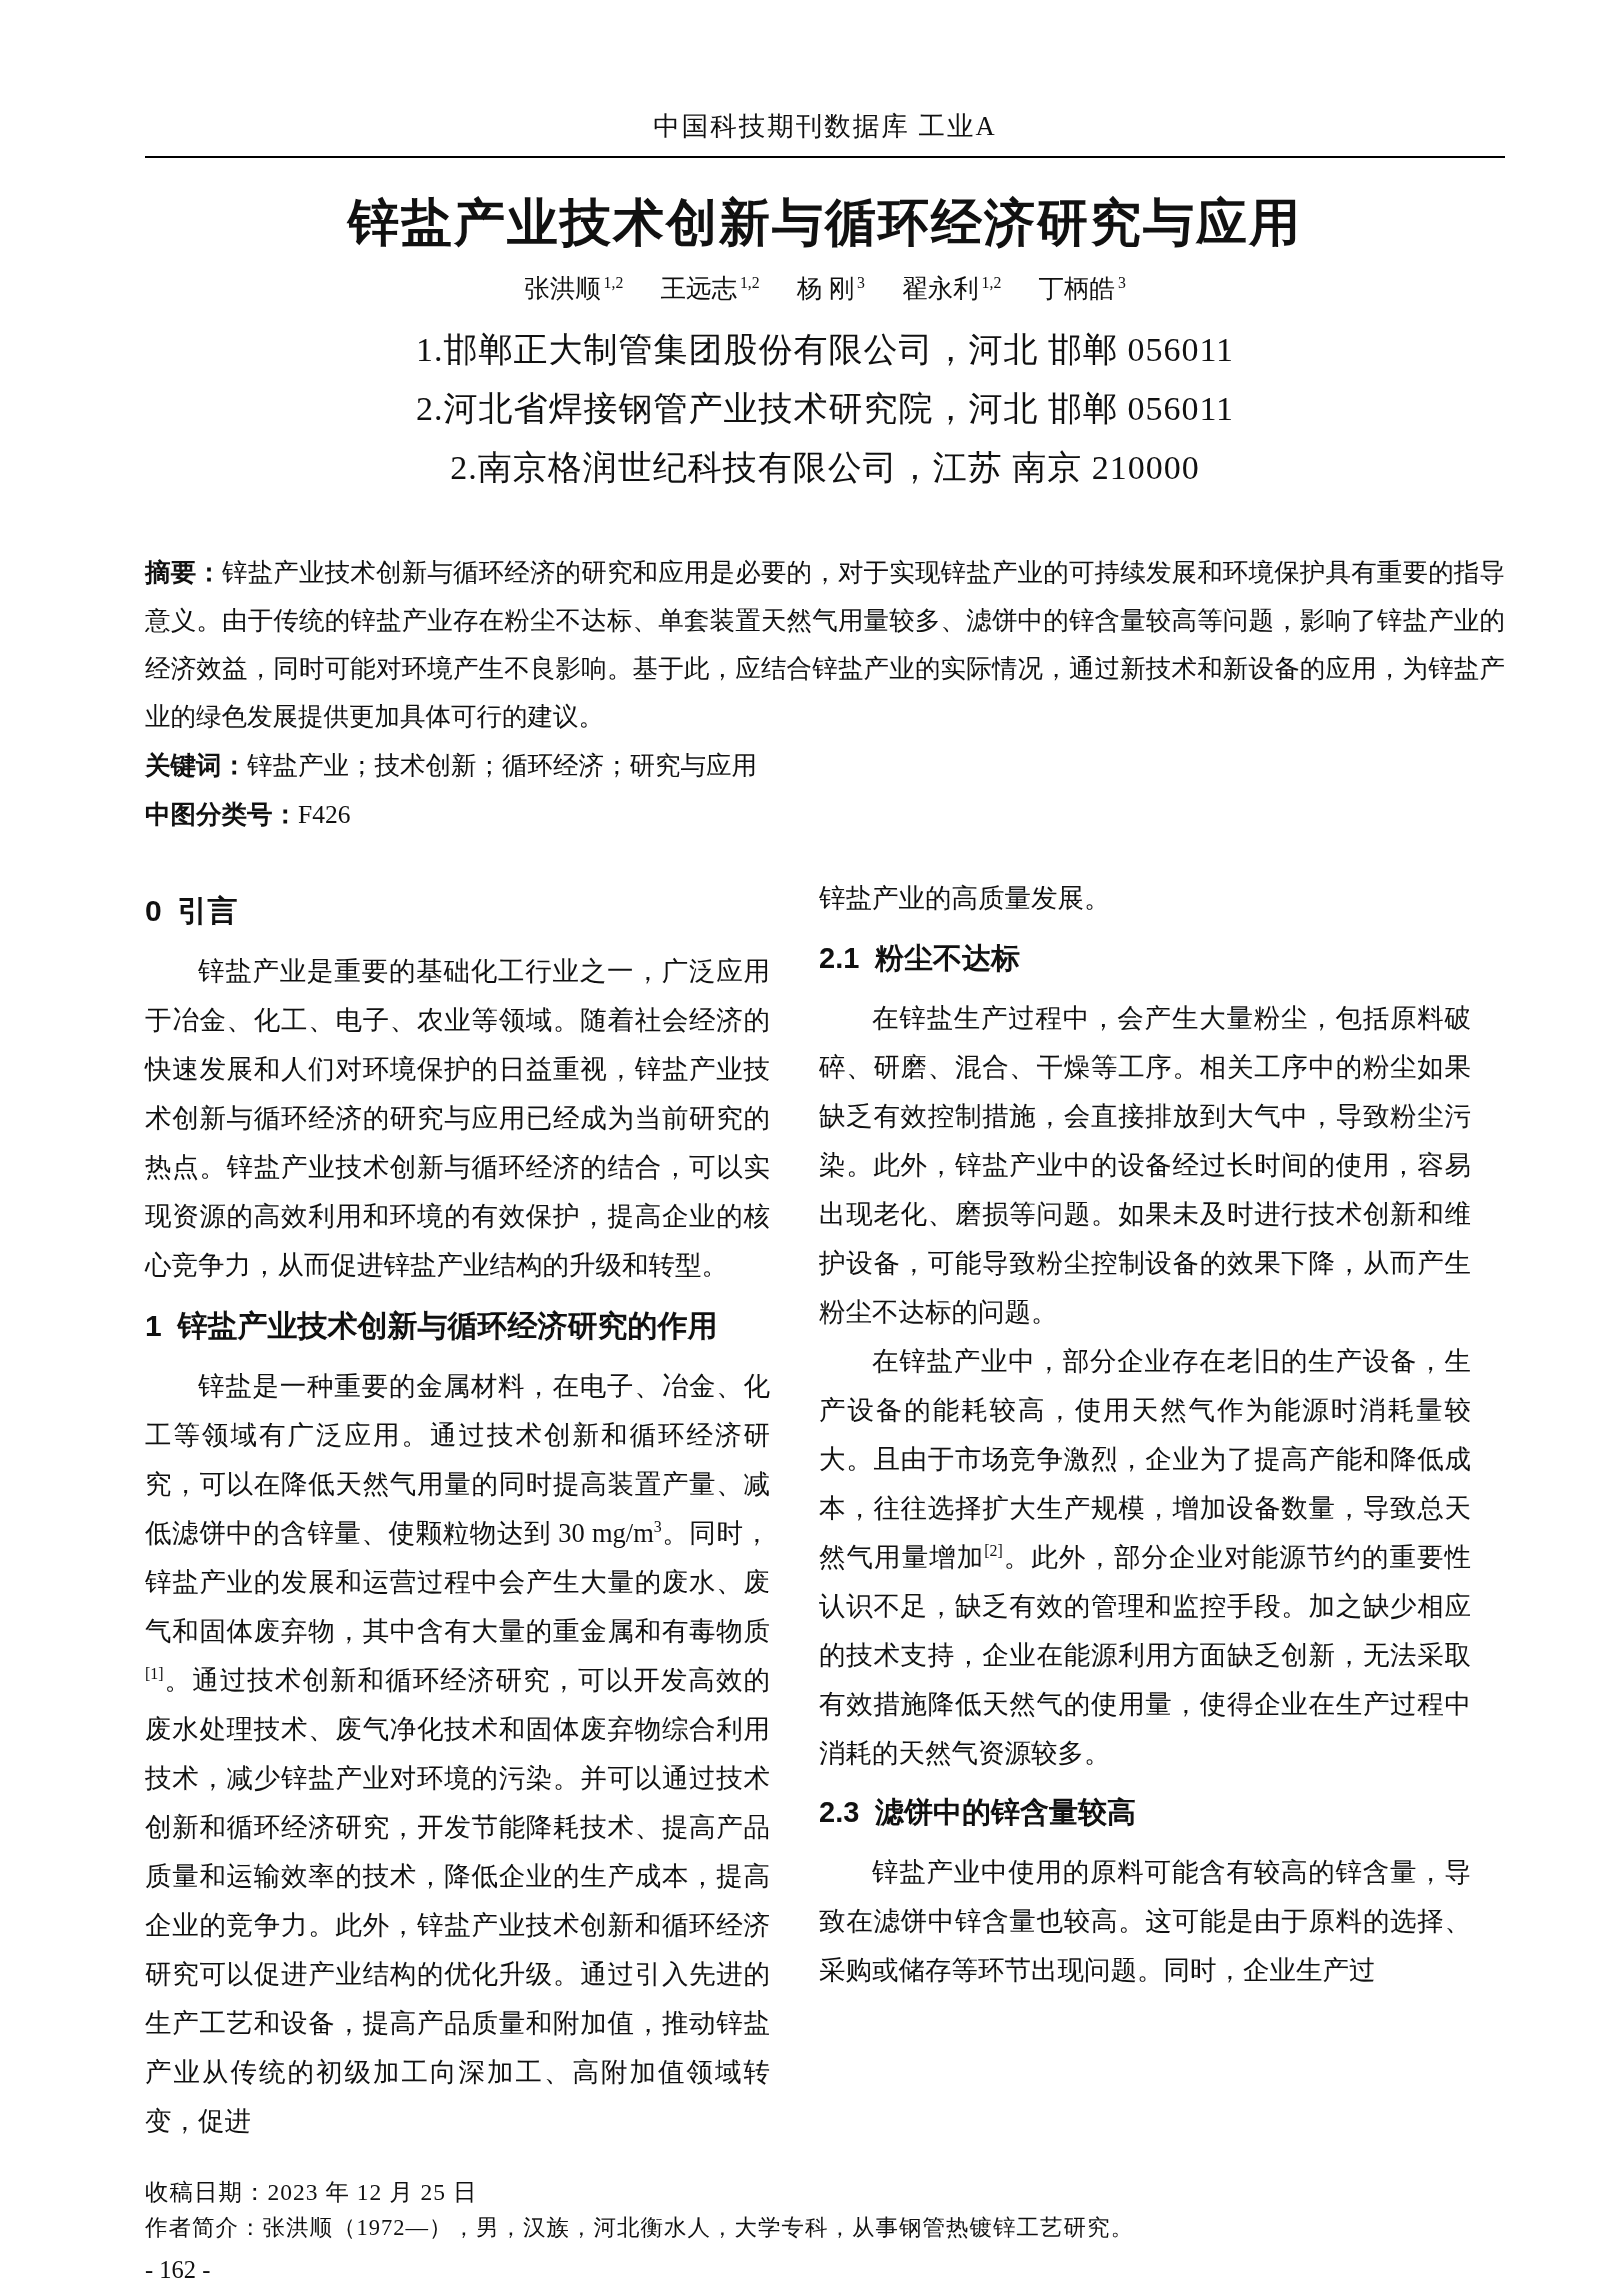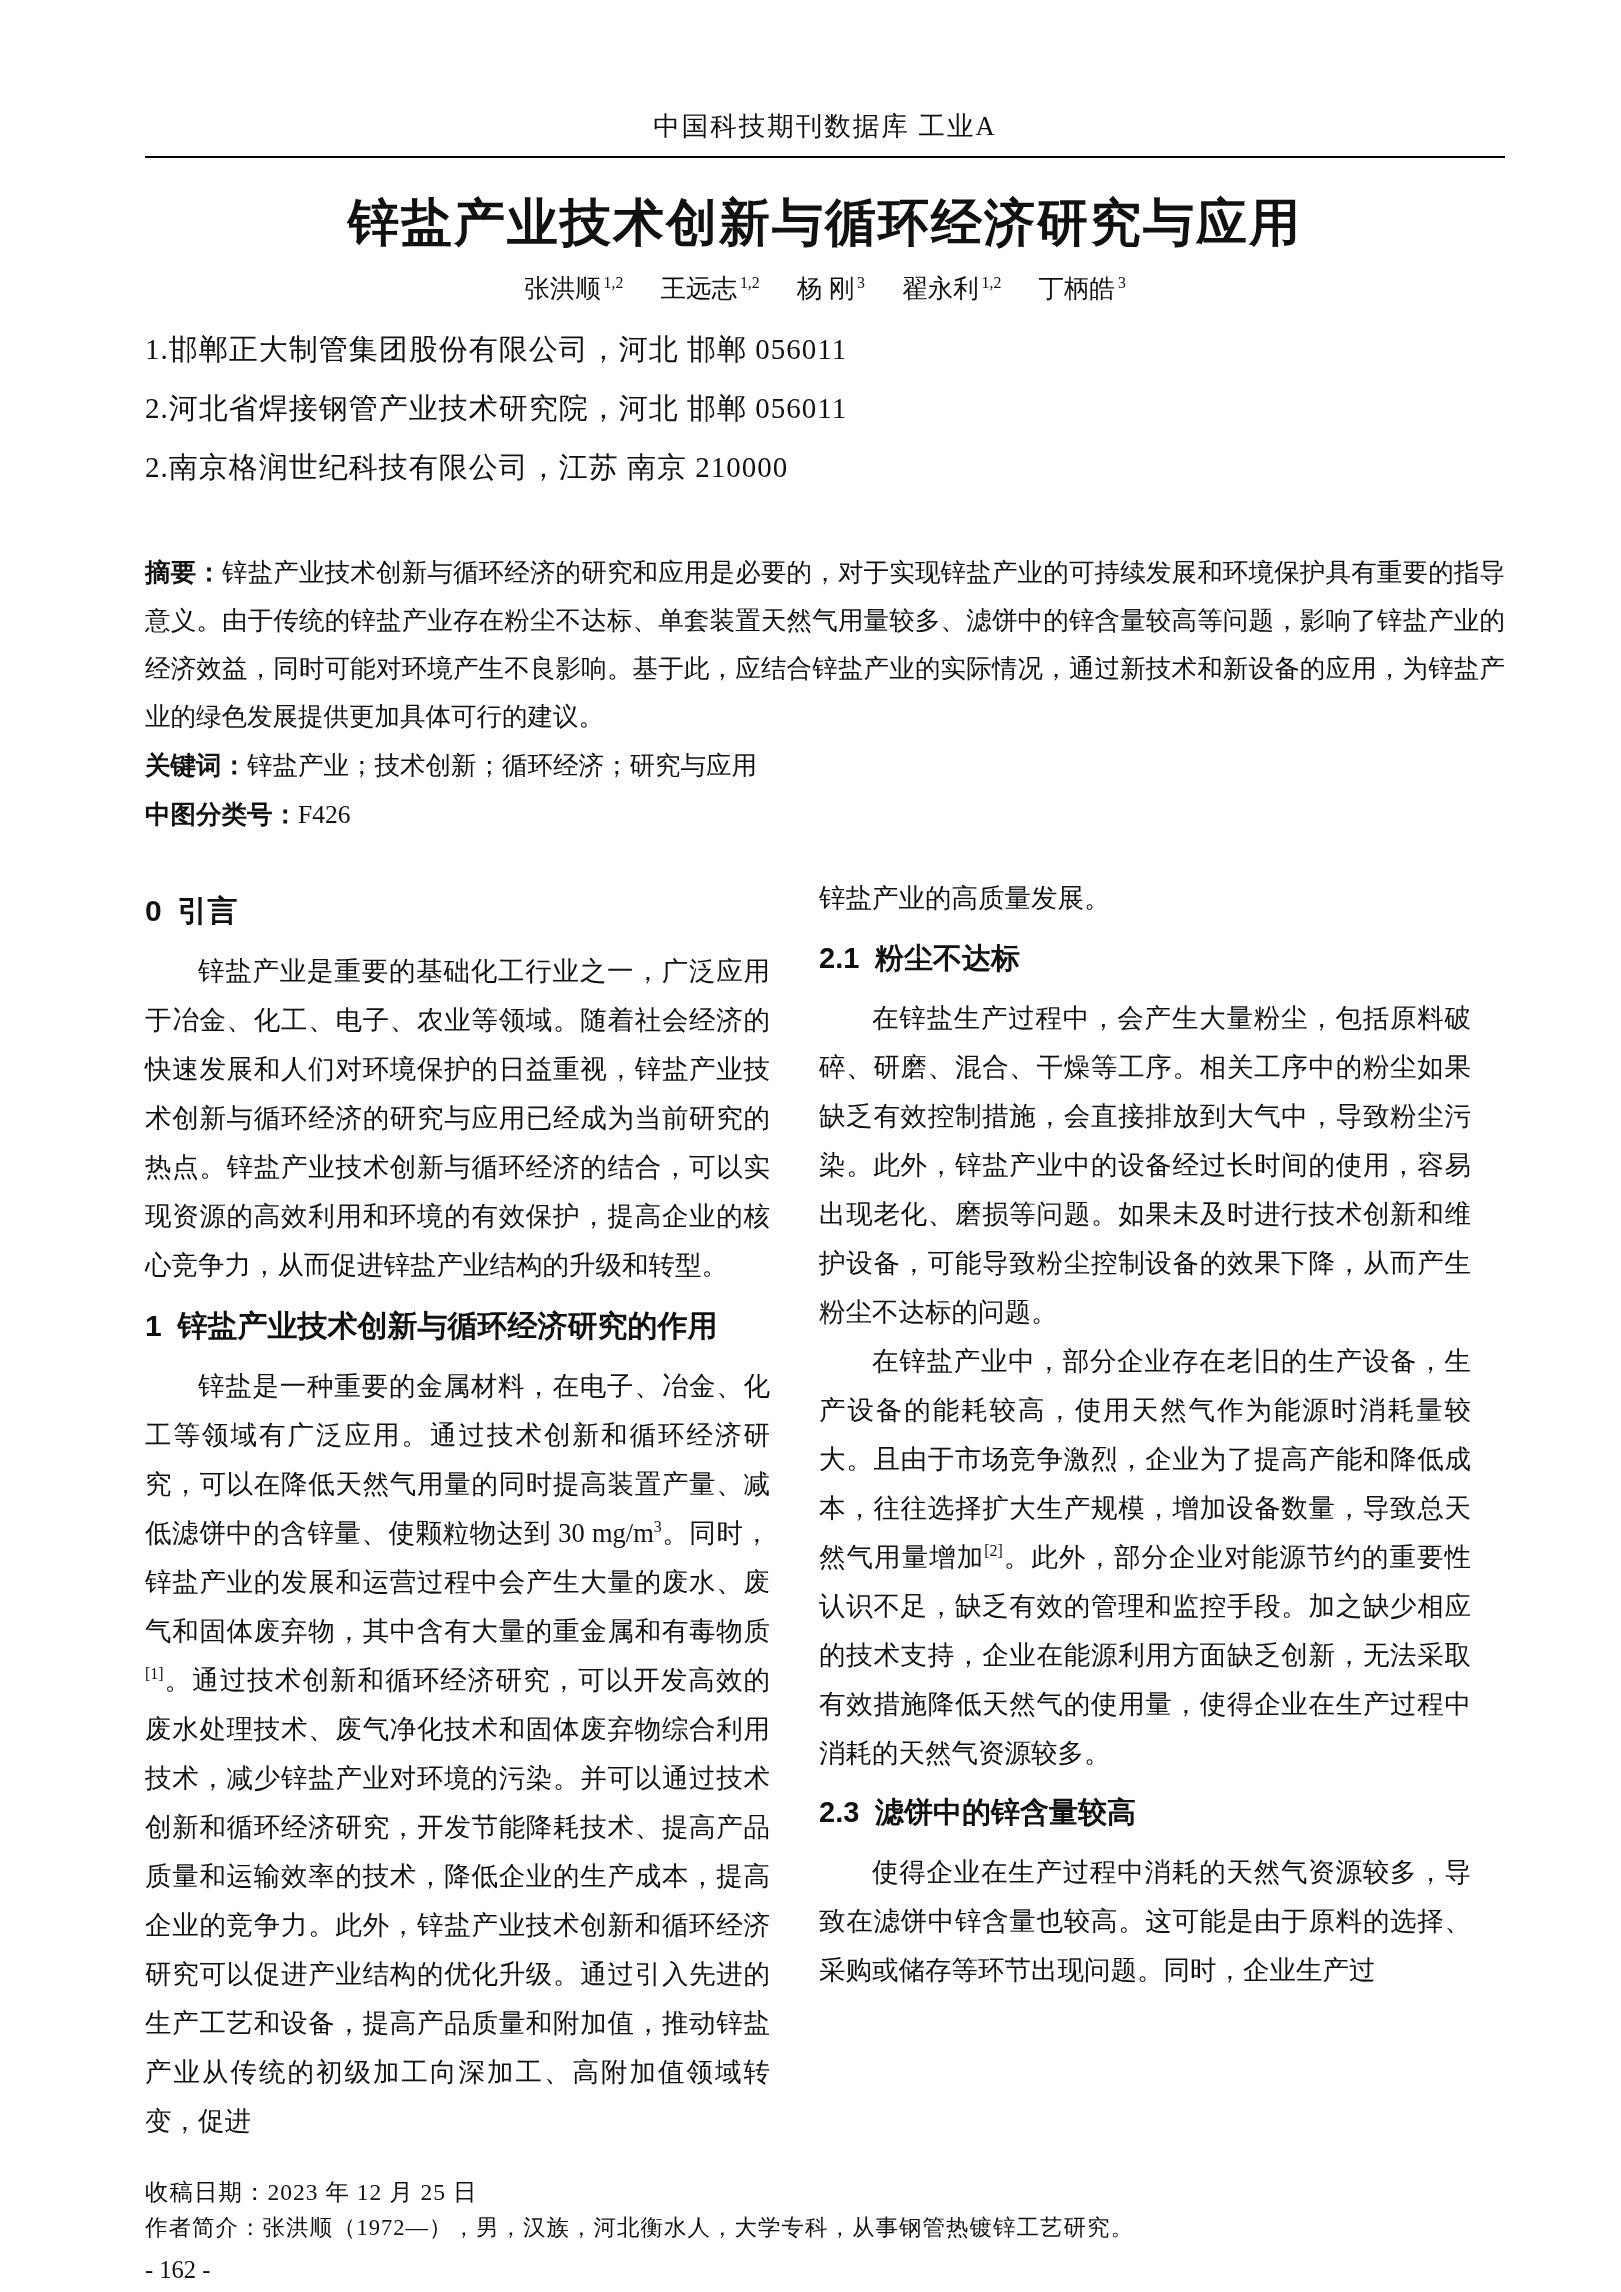--- a/index.html
+++ b/index.html
@@ -30,21 +30,21 @@
     letter-spacing:2px;
   }
   .authors {
     margin-top:17.6px;
     text-align:center;
     font-size:25.5px; line-height:35px;
   }
   .author { margin:0 18.6px; }
   .a-sup { font-size:0.62em; line-height:0; margin-left:2.9px; }
 
-  .affiliations { margin-top:13.7px; font-size:29px; }
+  .affiliations { margin-top:13.7px; text-align:center; font-size:34px; }
   .affiliation { line-height:59px; letter-spacing:1px; }
 
   
   .meta {
     margin-top:51px;
     font-size:25.5px; line-height:48px;
     text-align:justify;
   }
   .lab {
     font-family:"Liberation Sans","DejaVu Sans",sans-serif;
@@ -108,21 +108,21 @@
         <div class="blk-p">锌盐产业是重要的基础化工行业之一，广泛应用于冶金、化工、电子、农业等领域。随着社会经济的快速发展和人们对环境保护的日益重视，锌盐产业技术创新与循环经济的研究与应用已经成为当前研究的热点。锌盐产业技术创新与循环经济的结合，可以实现资源的高效利用和环境的有效保护，提高企业的核心竞争力，从而促进锌盐产业结构的升级和转型。</div>
         <div class="blk-h1"><span class="h-num">1</span>锌盐产业技术创新与循环经济研究的作用</div>
         <div class="blk-p">锌盐是一种重要的金属材料，在电子、冶金、化工等领域有广泛应用。通过技术创新和循环经济研究，可以在降低天然气用量的同时提高装置产量、减低滤饼中的含锌量、使颗粒物达到 30 mg/m<sup class="b-sup">3</sup>。同时，锌盐产业的发展和运营过程中会产生大量的废水、废气和固体废弃物，其中含有大量的重金属和有毒物质<sup class="b-sup">[1]</sup>。通过技术创新和循环经济研究，可以开发高效的废水处理技术、废气净化技术和固体废弃物综合利用技术，减少锌盐产业对环境的污染。并可以通过技术创新和循环经济研究，开发节能降耗技术、提高产品质量和运输效率的技术，降低企业的生产成本，提高企业的竞争力。此外，锌盐产业技术创新和循环经济研究可以促进产业结构的优化升级。通过引入先进的生产工艺和设备，提高产品质量和附加值，推动锌盐产业从传统的初级加工向深加工、高附加值领域转变，促进</div>
       </div>
     <div class="col col-right">
         <div class="blk-pc">锌盐产业的高质量发展。</div>
         <div class="blk-h2"><span class="h-num">2.1</span>粉尘不达标</div>
         <div class="blk-p">在锌盐生产过程中，会产生大量粉尘，包括原料破碎、研磨、混合、干燥等工序。相关工序中的粉尘如果缺乏有效控制措施，会直接排放到大气中，导致粉尘污染。此外，锌盐产业中的设备经过长时间的使用，容易出现老化、磨损等问题。如果未及时进行技术创新和维护设备，可能导致粉尘控制设备的效果下降，从而产生粉尘不达标的问题。</div>
         <div class="blk-p">在锌盐产业中，部分企业存在老旧的生产设备，生产设备的能耗较高，使用天然气作为能源时消耗量较大。且由于市场竞争激烈，企业为了提高产能和降低成本，往往选择扩大生产规模，增加设备数量，导致总天然气用量增加<sup class="b-sup">[2]</sup>。此外，部分企业对能源节约的重要性认识不足，缺乏有效的管理和监控手段。加之缺少相应的技术支持，企业在能源利用方面缺乏创新，无法采取有效措施降低天然气的使用量，使得企业在生产过程中消耗的天然气资源较多。</div>
         <div class="blk-h2"><span class="h-num">2.3</span>滤饼中的锌含量较高</div>
-        <div class="blk-p">使得企业在生产过程中消耗的天然气资源较多，导致在滤饼中锌含量也较高。这可能是由于原料的选择、采购或储存等环节出现问题。同时，企业生产过</div>
+        <div class="blk-p">锌盐产业中使用的原料可能含有较高的锌含量，导致在滤饼中锌含量也较高。这可能是由于原料的选择、采购或储存等环节出现问题。同时，企业生产过</div>
       </div>
   </div>
 
   <div class="footnote">
     <div class="fn-line"><span>收稿日期：</span><span>2023 年 12 月 25 日</span></div>
     <div class="fn-line bio"><span>作者简介：</span><span>张洪顺（1972—），男，汉族，河北衡水人，大学专科，从事钢管热镀锌工艺研究。</span></div>
     <div class="page-number">- 162 -</div>
   </div>
 
 </div>

